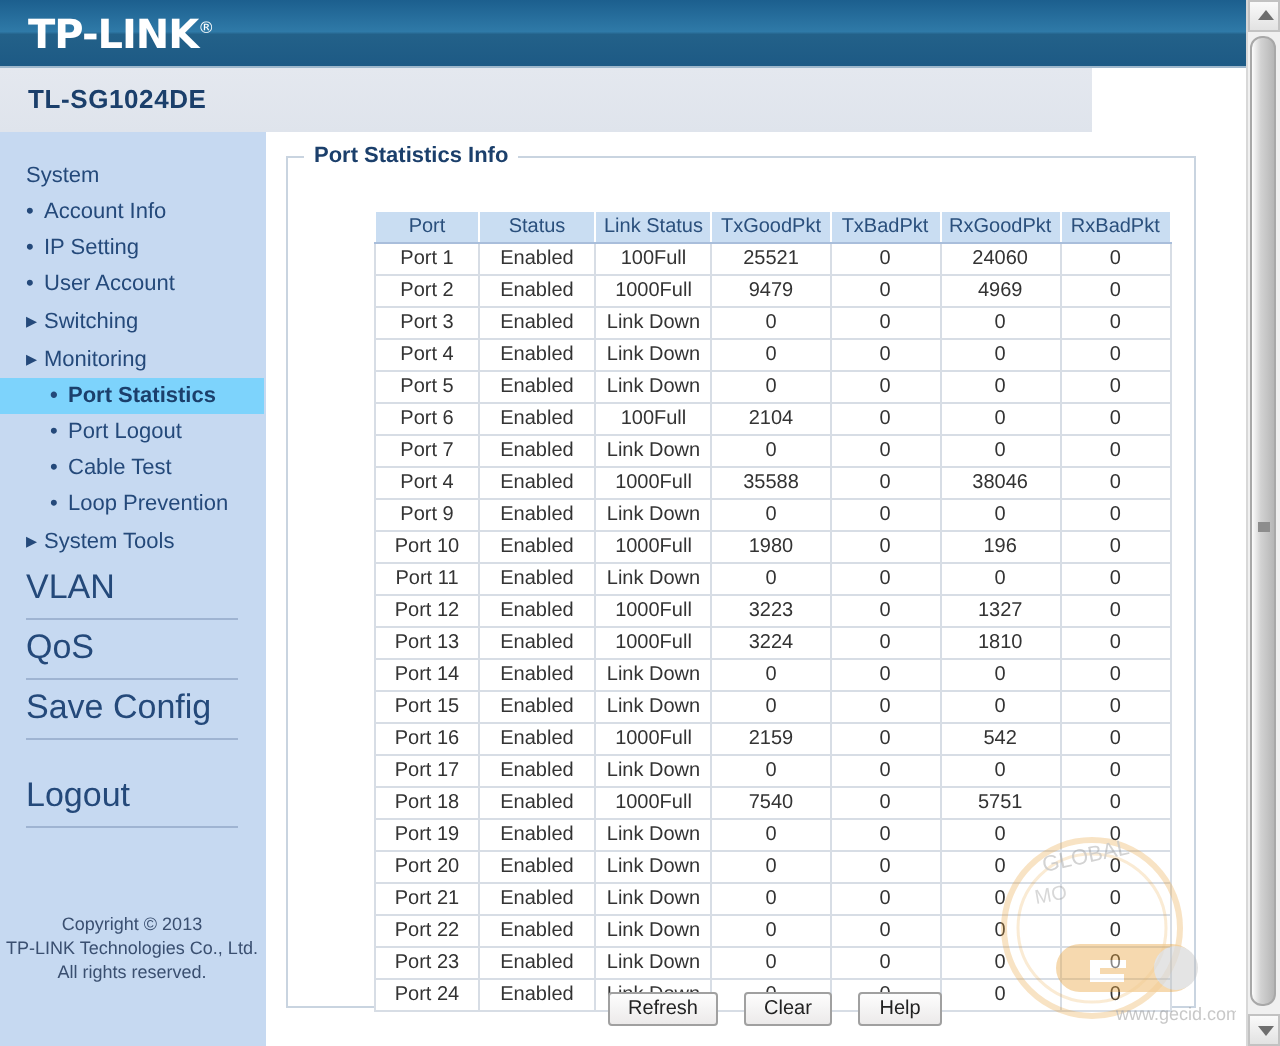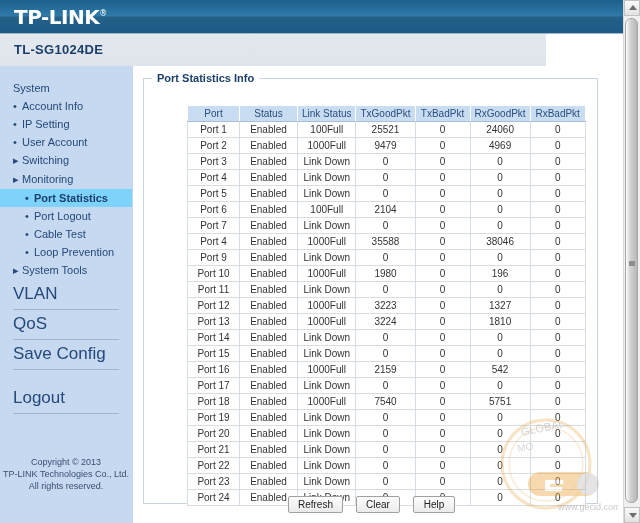--- a/index.html
+++ b/index.html
@@ -190,21 +190,21 @@
   table.stats col.c-port   { width: 52px; }
   table.stats col.c-status { width: 58px; }
   table.stats col.c-link   { width: 58px; }
   table.stats col.c-txg    { width: 59px; }
   table.stats col.c-txb    { width: 55px; }
   table.stats col.c-rxg    { width: 59px; }
   table.stats col.c-rxb    { width: 55px; }
 
   .btn-row {
     position: absolute;
-    left: 0;
+    left: 16px;
     top: 412px;
     width: 455px;
     text-align: center;
   }
   .btn {
     display: inline-block;
     min-width: 42px;
     margin: 0 5px;
     padding: 2px 9px;
     font-size: 10px;

